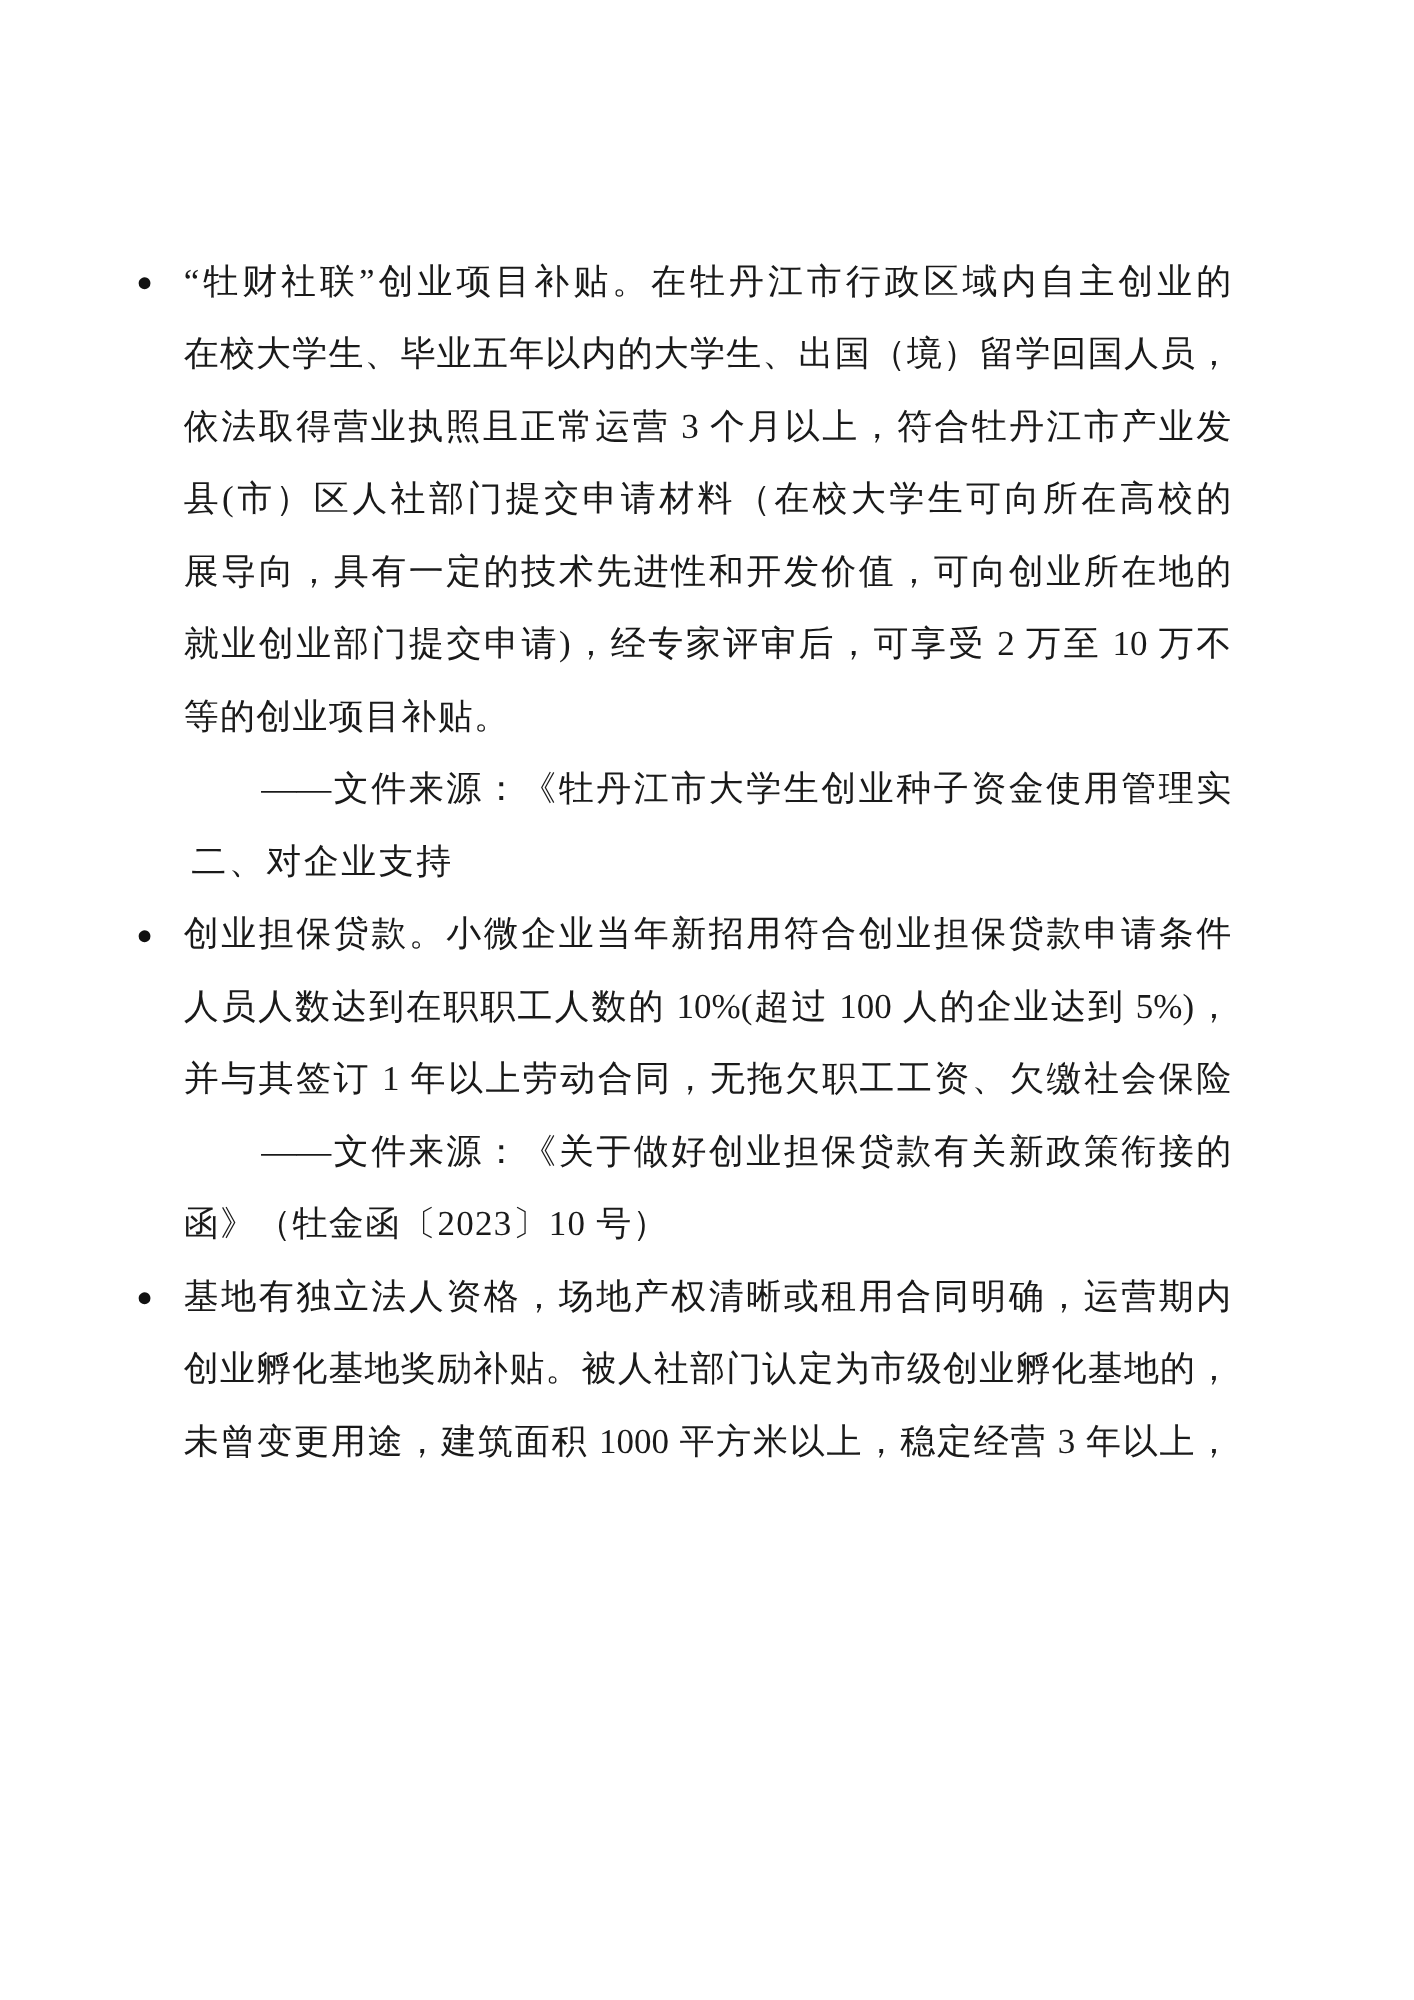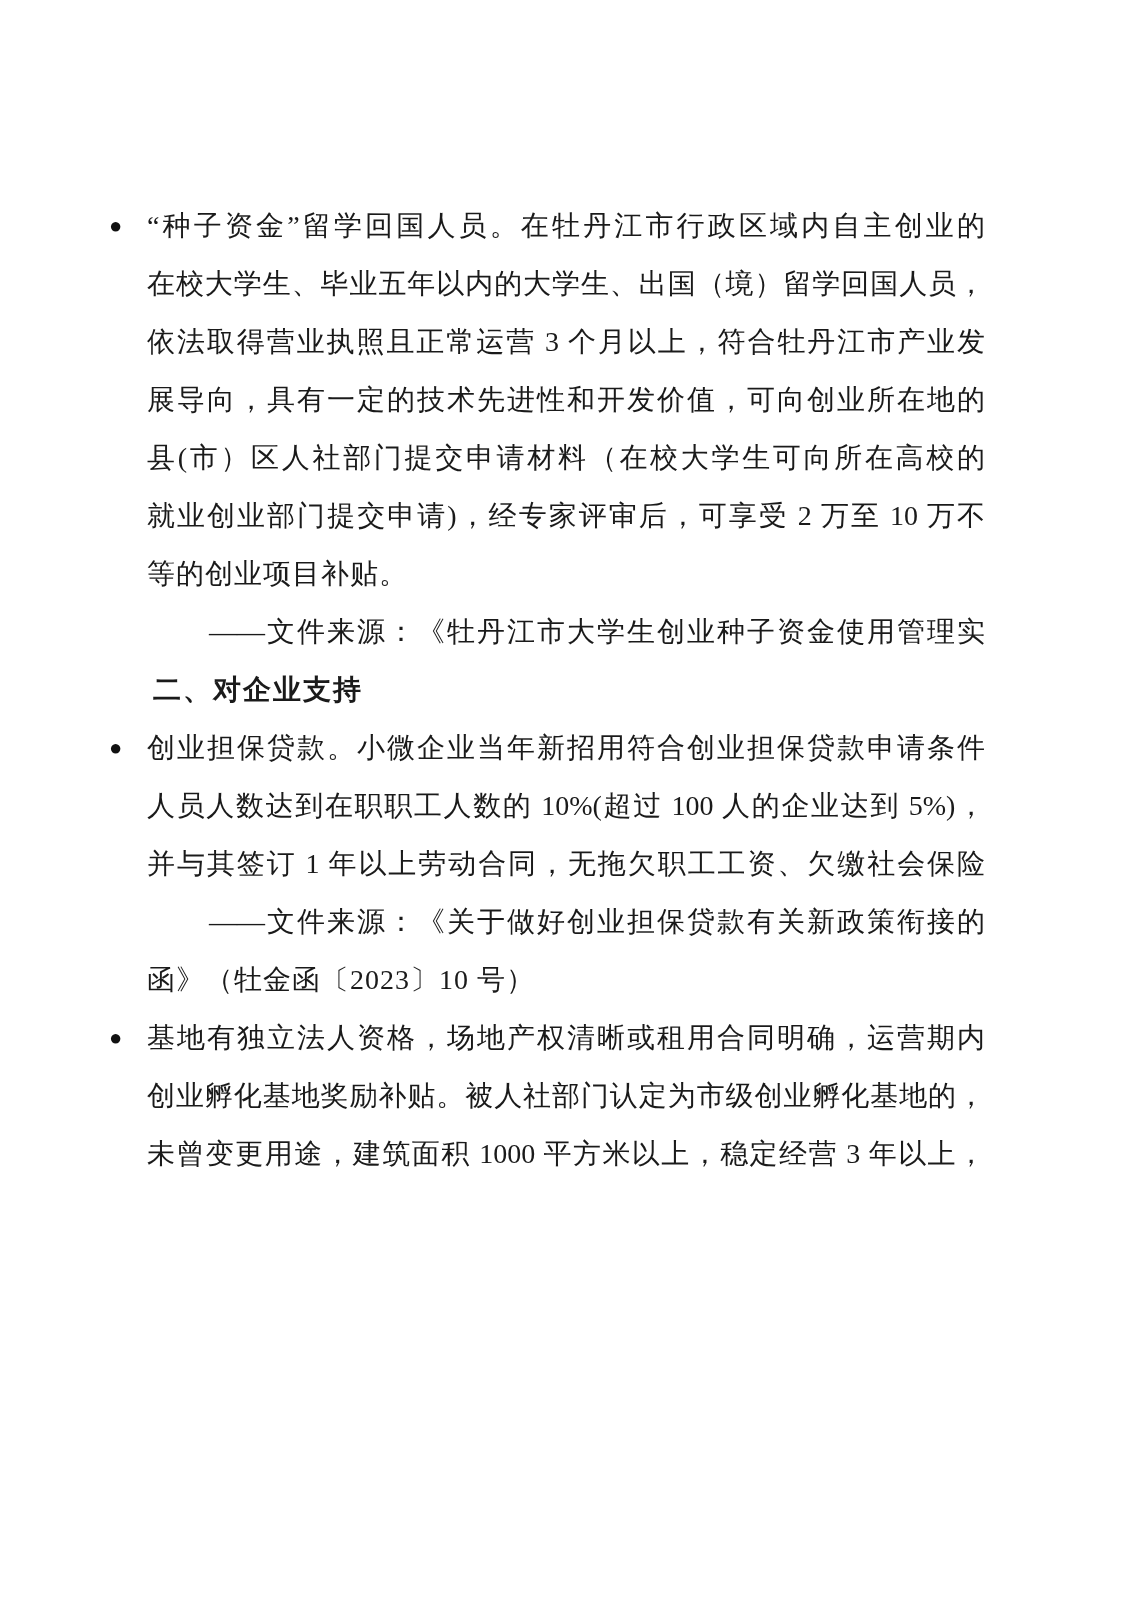--- a/index.html
+++ b/index.html
@@ -45,37 +45,37 @@
   .line.fill {
     white-space: normal;
     text-align: justify;
     text-align-last: justify;
     letter-spacing: 0;
   }
   .para.source .line:first-child {
     text-indent: 62px;
   }
   .para.heading .line {
-    font-weight: bold;
+    font-weight: normal;
     padding-left: 6px;
     letter-spacing: 2px;
   }
 </style>
 </head>
 <body>
 
 <div class="page">
   <div class="content">
       <div class="para bullet">
         <span class="bullet-mark">●</span>
-        <div class="line fill">“种子资金”留学回国人员。在牡丹江市行政区域内自主创业的</div>
+        <div class="line fill">“牡财社联”创业项目补贴。在牡丹江市行政区域内自主创业的</div>
         <div class="line fill">在校大学生、毕业五年以内的大学生、出国（境）留学回国人员，</div>
         <div class="line fill">依法取得营业执照且正常运营 3 个月以上，符合牡丹江市产业发</div>
+        <div class="line fill">县(市）区人社部门提交申请材料（在校大学生可向所在高校的</div>
         <div class="line fill">展导向，具有一定的技术先进性和开发价值，可向创业所在地的</div>
-        <div class="line fill">县(市）区人社部门提交申请材料（在校大学生可向所在高校的</div>
         <div class="line fill">就业创业部门提交申请)，经专家评审后，可享受 2 万至 10 万不</div>
         <div class="line">等的创业项目补贴。</div>
       </div>
       <div class="para source">
         <div class="line fill">——文件来源：《牡丹江市大学生创业种子资金使用管理实</div>
       </div>
       <div class="para heading">
         <div class="line">二、对企业支持</div>
       </div>
       <div class="para bullet">

